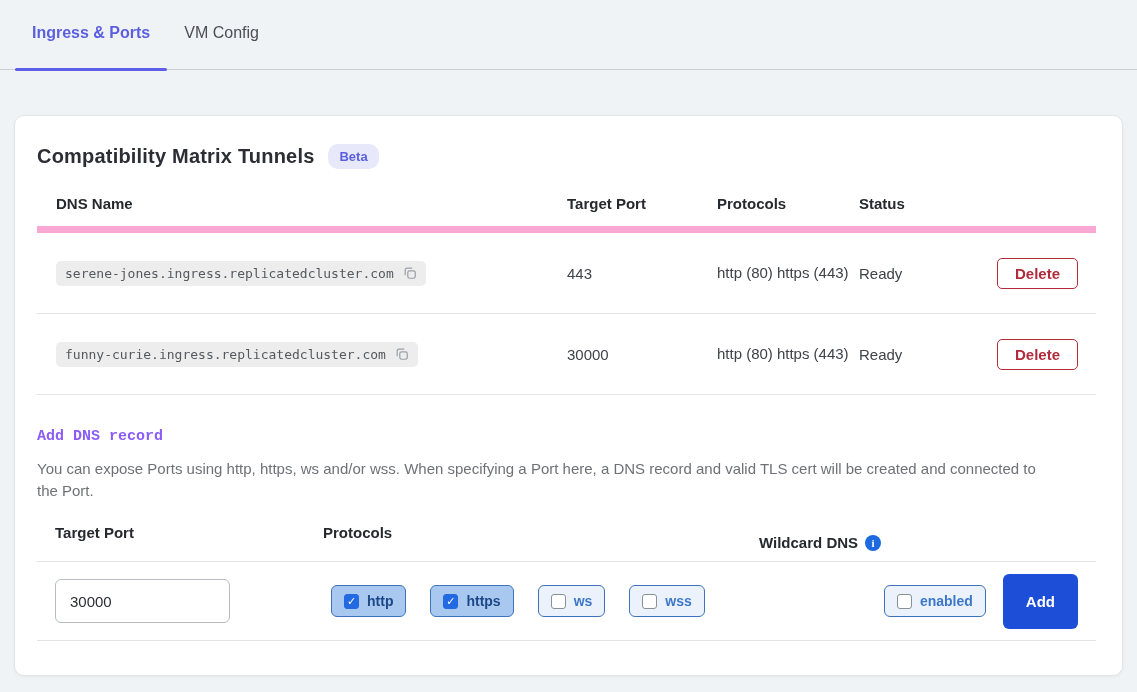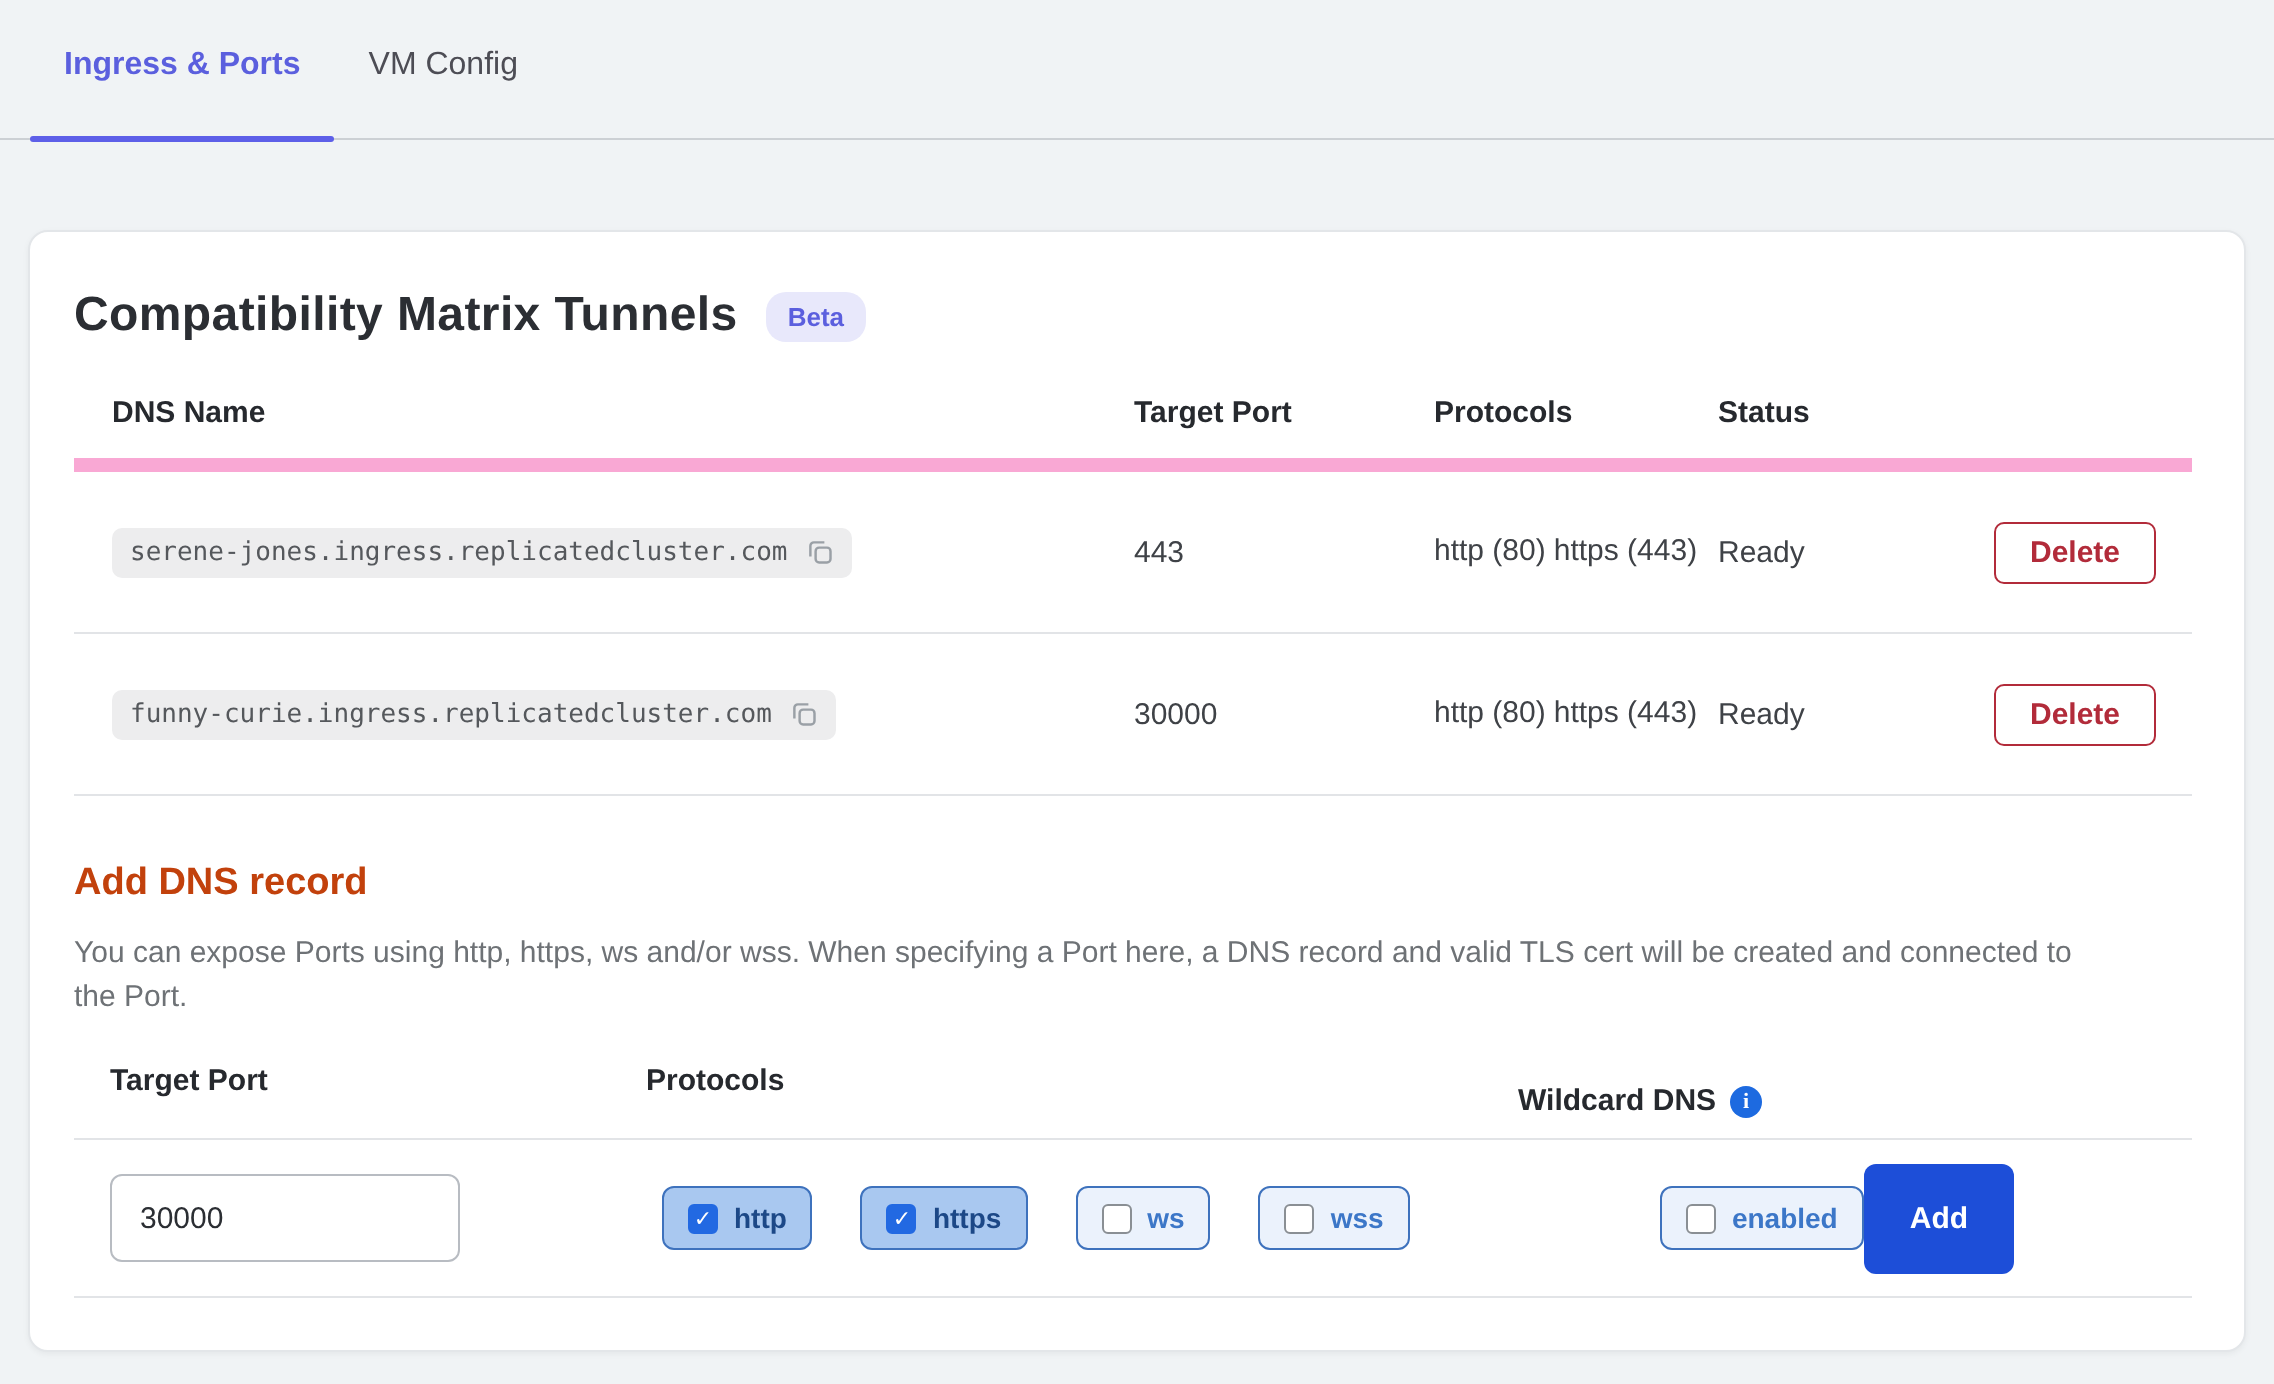--- a/index.html
+++ b/index.html
@@ -20,21 +20,21 @@
   .tab.active::after { content:""; position:absolute; left:0; right:0; bottom:-2px;
          height:3px; background:#5d5fe8; border-radius:2px; }
 
   
   .card { width:1109px; margin:45px 14px 0 14px; background:#ffffff;
           border:1px solid #e3e6e9; border-radius:10px;
           box-shadow:0 1px 3px rgba(0,0,0,0.05);
           padding:28px 26px 24px 22px; height:561px; }
 
   .card-title-row { display:flex; align-items:center; gap:14px; padding-left:0px; }
-  .card-title { font-size:24px; font-weight:bold; color:#2b2e33; letter-spacing:.2px; }
+  .card-title { font-size:20px; font-weight:bold; color:#2b2e33; letter-spacing:.2px; }
   .beta-badge { background:#e8e8fb; color:#5b5fde; font-size:13px; font-weight:bold;
           padding:5px 11px; border-radius:10px; }
 
   
   .tbl { margin-top:26px; }
   .trow { display:grid; grid-template-columns:530px 150px 142px 138px auto;
           align-items:center; }
   .trow.head { height:38px; align-items:start; border-bottom:7px solid #f9a8d4; }
   .trow.body { height:81px; border-bottom:1px solid #e2e4e7; }
   .th { font-size:15px; font-weight:bold; color:#26292e; }
@@ -48,21 +48,21 @@
   .copy-icon { display:inline-flex; cursor:pointer; }
 
   .proto-lines { display:flex; flex-direction:row; gap:4px; line-height:18px; }
 
   .action-cell { display:flex; justify-content:flex-start; padding-right:18px; }
   .delete-btn { background:#ffffff; border:1px solid #b22b3a; color:#b22b3a;
           font-size:15px; font-weight:bold; padding:6px 17px; border-radius:5px;
           cursor:pointer; font-family:inherit; }
 
   
-  .section-title { margin-top:33px; font-size:19px; font-weight:bold; color:#c2410c; }
+  .section-title { margin-top:33px; font-size:15px; font-weight:bold; color:#8b5cf6;font-family:Liberation Mono, monospace; }
   .section-desc { margin-top:13px; font-size:15px; line-height:22px; color:#6e7276;
           max-width:1010px; }
 
   .form-head { display:grid; grid-template-columns:286px 436px auto;
           margin-top:22px; height:38px; border-bottom:1px solid #e2e4e7; }
   .form-head .th { padding-left:18px; }
   .form-head .th.no-pad { padding-left:0; }
   .wild-label { display:flex; align-items:center; gap:7px; }
   .info-icon { width:16px; height:16px; border-radius:50%; background:#1d6ae0;
           color:#ffffff; font-size:11px; font-weight:bold; display:inline-flex;
@@ -79,22 +79,22 @@
   .cb-pill { display:inline-flex; align-items:center; gap:8px; padding:7px 12px;
           border-radius:6px; border:1px solid #3e72bd; font-size:14px;
           font-weight:bold; cursor:pointer; }
   .cb-pill.checked { background:#a9c8f0; color:#1c4887; }
   .cb-pill.unchecked { background:#ebf2fc; color:#3c77c8; }
   .cb { width:15px; height:15px; border-radius:3px; display:inline-flex;
           align-items:center; justify-content:center; flex:none; }
   .cb.on { background:#2269e2; border:1px solid #2269e2; color:#fff; font-size:11px; }
   .cb.off { background:#ffffff; border:1.5px solid #8a8f94; }
 
-  .form-last-col { display:flex; align-items:center; justify-content:center;
-          padding-right:18px; }
+  .form-last-col { display:flex; align-items:center; justify-content:flex-end;
+          padding-right:18px;gap:17px; }
   .add-btn { background:#1d4ed8; color:#ffffff; border:none; font-weight:bold;
           font-size:15px; padding:19px 23px; border-radius:6px; cursor:pointer;
           font-family:Liberation Sans, sans-serif; }
 </style>
 </head>
 <body>
 
 <div class="tabbar">
   <div class="tab active">Ingress &amp; Ports</div>
   <div class="tab">VM Config</div>

